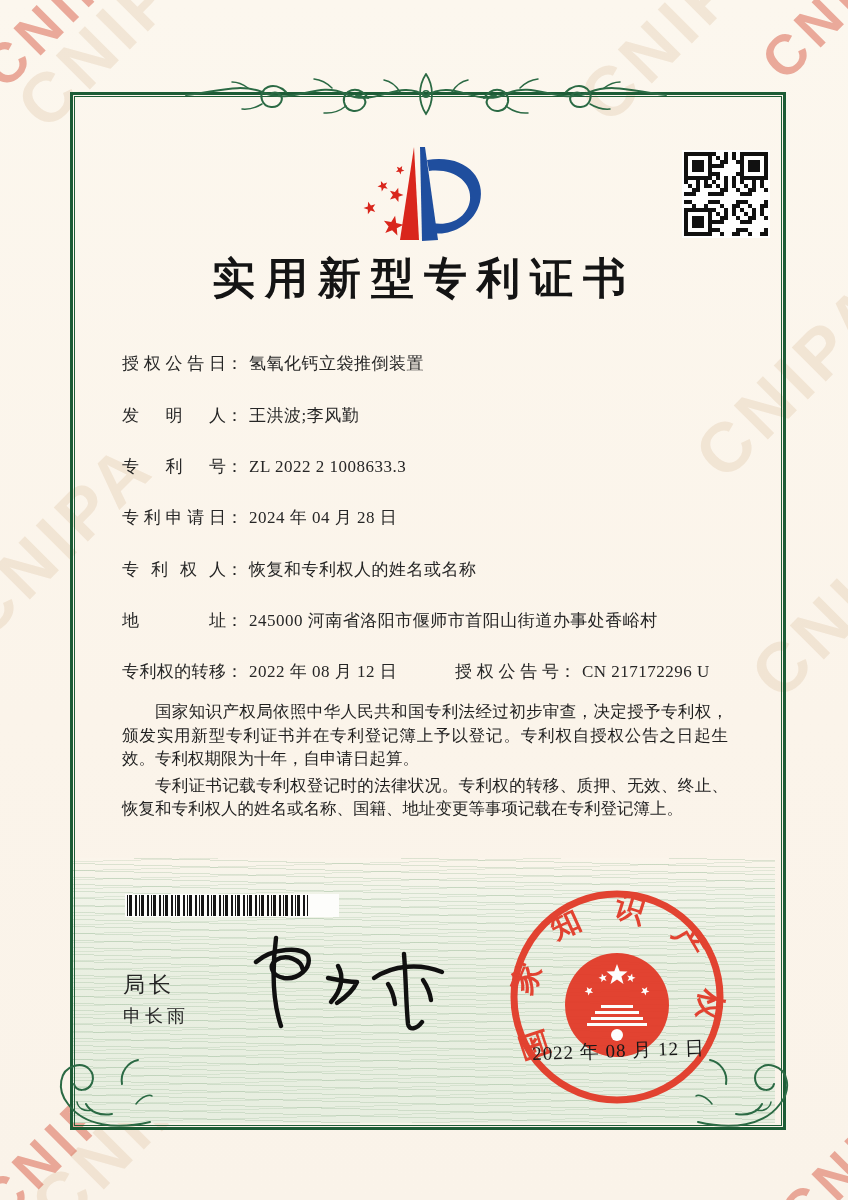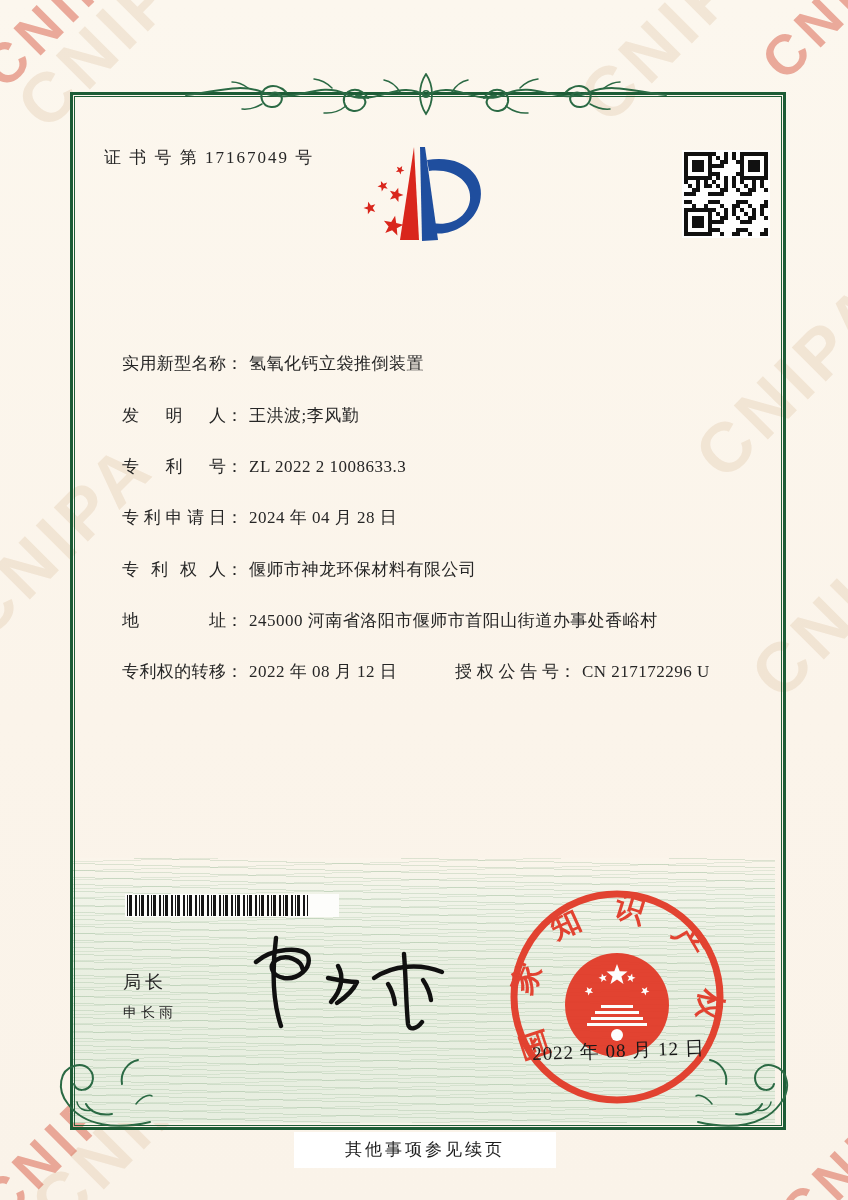--- a/index.html
+++ b/index.html
@@ -37,22 +37,22 @@
   .flabel{display:inline-block;width:104px;text-align:justify;text-align-last:justify;vertical-align:top;}
   .fcolon{display:inline-block;margin-right:6px;}
   .fvalue{letter-spacing:0.5px;}
   .grant2{position:absolute;left:333px;top:0;white-space:nowrap;}
   .body-text{position:absolute;left:122px;top:700px;width:606px;z-index:5;
     font-size:16.5px;line-height:23.5px;text-align:justify;color:#1f1f1f;}
   .body-text p{margin:0 0 3px 0;text-indent:2em;}
   .barcode{position:absolute;left:125px;top:894px;width:214px;height:23px;z-index:5;
     background:#fdfdfb;display:flex;align-items:stretch;padding:1px 2px;box-sizing:border-box;}
   .barcode div{height:100%;}
-  .director-title{position:absolute;left:123px;top:970px;font-size:18px;letter-spacing:4px;z-index:5;}
-  .director-name{position:absolute;left:123px;top:1004px;font-size:14px;letter-spacing:4px;z-index:5;}
+  .director-title{position:absolute;left:123px;top:970px;font-size:22px;letter-spacing:4px;z-index:5;}
+  .director-name{position:absolute;left:123px;top:1004px;font-size:18px;letter-spacing:4px;z-index:5;}
   .signature{position:absolute;left:246px;top:926px;z-index:6;}
   .seal{position:absolute;left:506px;top:886px;z-index:5;}
   .seal-date{position:absolute;left:516px;top:1038px;width:205px;text-align:center;
     font-size:19px;color:#181818;transform:rotate(-2deg);letter-spacing:1px;z-index:7;}
   .page-info{position:absolute;left:0;right:0;top:1090px;text-align:center;
     font-size:15px;letter-spacing:2px;color:#2c2c2c;z-index:5;}
   .note-box{position:absolute;left:294px;top:1132px;width:262px;height:36px;background:#ffffff;
     z-index:5;text-align:center;line-height:36px;font-size:17px;letter-spacing:3px;color:#1d1d1d;}
   .qr{position:absolute;left:682px;top:150px;width:88px;height:88px;background:#fff;
     padding:2px;box-sizing:border-box;z-index:5;
@@ -109,21 +109,20 @@
   <svg class="ornament" style="left:694px;top:1042px;" width="104" height="92" viewBox="0 0 104 92">
     <g stroke="#2b6a44" fill="none" stroke-width="2" stroke-linecap="round" transform="matrix(-1,0,0,1,104,0)">
       <path d="M100,80 C66,88 34,84 18,62 C6,47 10,28 24,24 C36,20 46,30 42,41 C38,50 26,50 24,42"></path>
       <path d="M62,72 c-12,2 -22,-2 -26,-10"></path>
       <path d="M72,42 c-2,-12 6,-22 16,-24"></path>
       <path d="M42,68 c-8,2 -14,-2 -15,-8" stroke-width="1.5"></path>
       <path d="M86,62 c6,-8 14,-10 16,-8" stroke-width="1.5"></path>
     </g>
   </svg>
 
-  <div class="cert-no">证 书 号 第 17167049 号</div>
 
   <svg class="logo" width="140" height="108" viewBox="0 0 140 108">
     <polygon points="64,7 69,100 50,100" fill="#d9261c"></polygon>
     <polygon points="70,7 75,7 88,100 72,101" fill="#1f4e9e"></polygon>
     <path d="M77,20 C116,14 136,38 130,62 C124,86 98,96 84,93 L82,83 C102,87 118,76 120,60 C122,42 104,28 79,31 Z" fill="#1f4e9e"></path>
     <g id="logo-stars" fill="#d9261c">
         <polygon points="52.2,26.1 51.7,29.2 54.4,30.8 51.3,31.4 50.6,34.5 49.1,31.7 45.9,31.9 48.1,29.7 46.9,26.7 49.8,28.1"></polygon>
         <polygon points="30.9,40.9 33.5,43.7 37.2,42.4 35.3,45.8 37.7,48.8 33.9,48.1 31.8,51.4 31.3,47.5 27.5,46.5 31.0,44.8"></polygon>
         <polygon points="48.2,47.8 48.5,53.1 53.5,54.9 48.6,56.8 48.4,62.1 45.1,58.0 40.0,59.5 42.9,55.0 39.9,50.7 45.0,52.0"></polygon>
         <polygon points="18.1,61.8 20.9,65.4 25.3,64.3 22.7,68.0 25.2,71.9 20.8,70.6 17.9,74.2 17.8,69.6 13.5,67.9 17.8,66.4"></polygon>
@@ -568,48 +567,53 @@
       <div class="b"></div>
       <div></div>
       <div></div>
       <div class="b"></div>
       <div></div>
       <div></div>
       <div class="b"></div>
       <div class="b"></div>
     </div>
 
+  <div class="title">实用新型专利证书</div>
 
   <div class="fields">
     <div class="frow" style="top:0px;">
-      <span class="flabel">实用新型名称</span><span class="fcolon">：</span><span class="fvalue">氢氧化钙立袋推倒装置</span>
+      <span class="flabel">授权公告日</span><span class="fcolon">：</span><span class="fvalue">氢氧化钙立袋推倒装置</span>
     </div>
     <div class="frow" style="top:52px;">
       <span class="flabel">发明人</span><span class="fcolon">：</span><span class="fvalue">王洪波;李风勤</span>
     </div>
     <div class="frow" style="top:103px;">
       <span class="flabel">专利号</span><span class="fcolon">：</span><span class="fvalue">ZL 2022 2 1008633.3</span>
     </div>
     <div class="frow" style="top:154px;">
       <span class="flabel">专利申请日</span><span class="fcolon">：</span><span class="fvalue">2024 年 04 月 28 日</span>
     </div>
     <div class="frow" style="top:206px;">
-      <span class="flabel">专利权人</span><span class="fcolon">：</span><span class="fvalue">偃师市神龙环保材料有限公司</span>
+      <span class="flabel">专利权人</span><span class="fcolon">：</span><span class="fvalue">恢复和专利权人的姓名或名称</span>
     </div>
     <div class="frow" style="top:257px;">
       <span class="flabel">地址</span><span class="fcolon">：</span><span class="fvalue">245000 河南省洛阳市偃师市首阳山街道办事处香峪村</span>
     </div>
     <div class="frow" style="top:308px;">
       <span class="flabel">专利权的转移</span><span class="fcolon">：</span><span class="fvalue">2022 年 08 月 12 日</span>
       <span class="grant2">
         <span class="flabel">授权公告号</span><span class="fcolon">：</span><span class="fvalue">CN 217172296 U</span>
       </span>
     </div>
   </div>
 
+  <div class="body-text">
+    <p>国家知识产权局依照中华人民共和国专利法经过初步审查，决定授予专利权，颁发实用新型专利证书并在专利登记簿上予以登记。专利权自授权公告之日起生效。专利权期限为十年，自申请日起算。</p>
+    <p>专利证书记载专利权登记时的法律状况。专利权的转移、质押、无效、终止、恢复和专利权人的姓名或名称、国籍、地址变更等事项记载在专利登记簿上。</p>
+  </div>
 
   <div class="barcode" id="barcode">
       <div style="width: 1px; background: rgb(21, 21, 21); margin-right: 1px; flex: 0 0 auto;"></div>
       <div style="width: 3px; background: rgb(21, 21, 21); margin-right: 3px; flex: 0 0 auto;"></div>
       <div style="width: 2px; background: rgb(21, 21, 21); margin-right: 2px; flex: 0 0 auto;"></div>
       <div style="width: 1px; background: rgb(21, 21, 21); margin-right: 1px; flex: 0 0 auto;"></div>
       <div style="width: 3px; background: rgb(21, 21, 21); margin-right: 3px; flex: 0 0 auto;"></div>
       <div style="width: 2px; background: rgb(21, 21, 21); margin-right: 2px; flex: 0 0 auto;"></div>
       <div style="width: 1px; background: rgb(21, 21, 21); margin-right: 1px; flex: 0 0 auto;"></div>
       <div style="width: 3px; background: rgb(21, 21, 21); margin-right: 3px; flex: 0 0 auto;"></div>
@@ -690,15 +694,14 @@
         <rect x="-16" y="8" width="32" height="3"></rect>
         <rect x="-22" y="14" width="44" height="3"></rect>
         <rect x="-26" y="20" width="52" height="3"></rect>
         <rect x="-30" y="26" width="60" height="3"></rect>
         <circle cx="0" cy="38" r="6"></circle>
       </g>
     </g>
   </svg>
   <div class="seal-date">2022 年 08 月 12 日</div>
 
-  <div class="note-box">其他事项参见续页</div>
 
 </div>
 
 </body></html>

